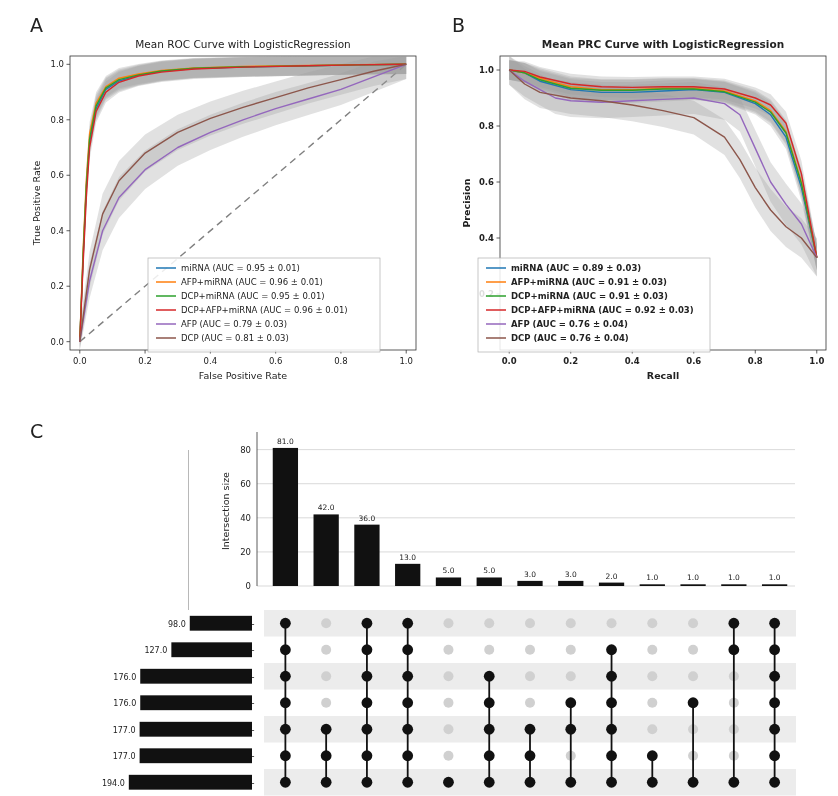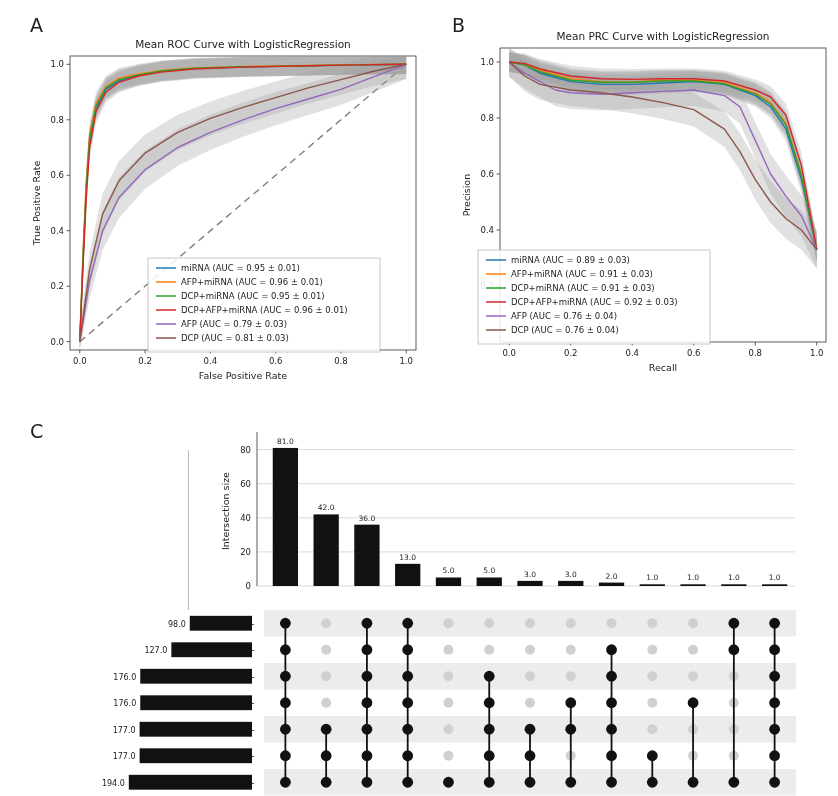--- a/index.html
+++ b/index.html
@@ -72,21 +72,21 @@
       <text x="173" y="279" font-size="8.5" text-anchor="start" fill="#222">DCP+miRNA (AUC = 0.95 ± 0.01)</text>
       <line x1="148" y1="290" x2="168" y2="290" stroke="#d62728" stroke-width="1.5"></line>
       <text x="173" y="293" font-size="8.5" text-anchor="start" fill="#222">DCP+AFP+miRNA (AUC = 0.96 ± 0.01)</text>
       <line x1="148" y1="304" x2="168" y2="304" stroke="#9467bd" stroke-width="1.5"></line>
       <text x="173" y="307" font-size="8.5" text-anchor="start" fill="#222">AFP (AUC = 0.79 ± 0.03)</text>
       <line x1="148" y1="318" x2="168" y2="318" stroke="#8c564b" stroke-width="1.5"></line>
       <text x="173" y="321" font-size="8.5" text-anchor="start" fill="#222">DCP (AUC = 0.81 ± 0.03)</text>
     </svg>
 </div>
 
-<div class="fig" style="left:442px;top:12px;width:396px;height:380px;">
+<div class="fig" style="left:442px;top:20px;width:396px;height:380px;font-weight:bold;">
   <svg id="svgB" width="396" height="380">
       <rect x="58" y="36" width="326" height="294" fill="none" stroke="#333" stroke-width="0.8"></rect>
       <text x="221" y="28" font-size="10.5" text-anchor="middle" fill="#222">Mean PRC Curve with LogisticRegression</text>
       <line x1="67.22641509433961" y1="330" x2="67.22641509433961" y2="333.5" stroke="#333" stroke-width="0.8"></line>
       <text x="67.22641509433961" y="344" font-size="8.5" text-anchor="middle" fill="#222">0.0</text>
       <line x1="128.7358490566038" y1="330" x2="128.7358490566038" y2="333.5" stroke="#333" stroke-width="0.8"></line>
       <text x="128.7358490566038" y="344" font-size="8.5" text-anchor="middle" fill="#222">0.2</text>
       <line x1="190.24528301886792" y1="330" x2="190.24528301886792" y2="333.5" stroke="#333" stroke-width="0.8"></line>
       <text x="190.24528301886792" y="344" font-size="8.5" text-anchor="middle" fill="#222">0.4</text>
       <line x1="251.75471698113208" y1="330" x2="251.75471698113208" y2="333.5" stroke="#333" stroke-width="0.8"></line>

